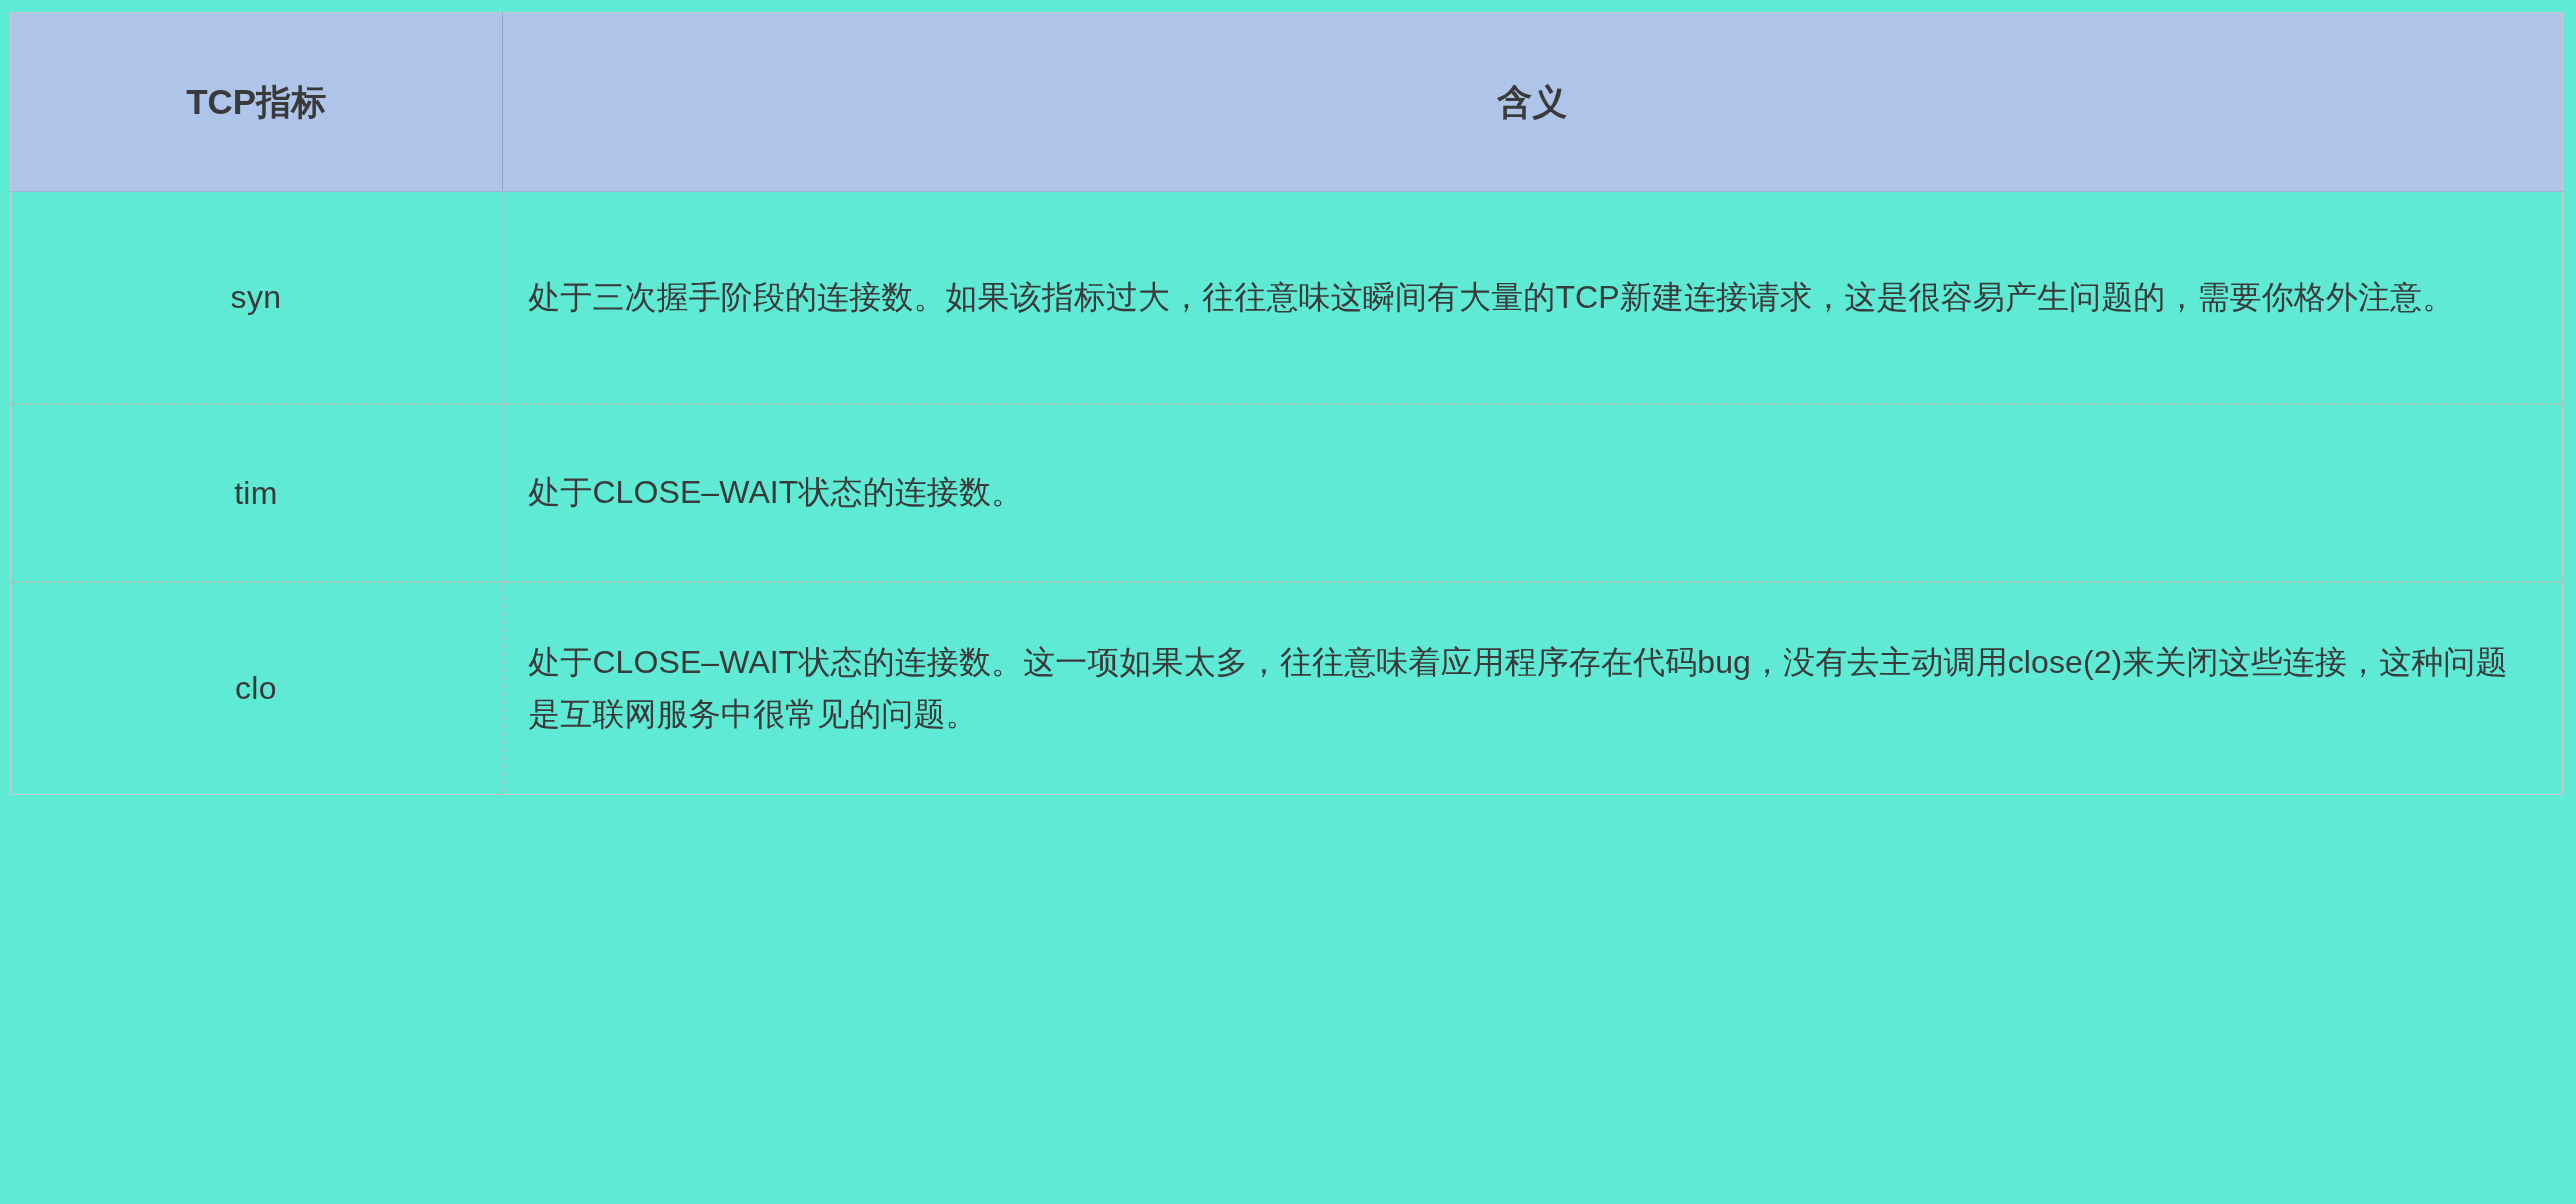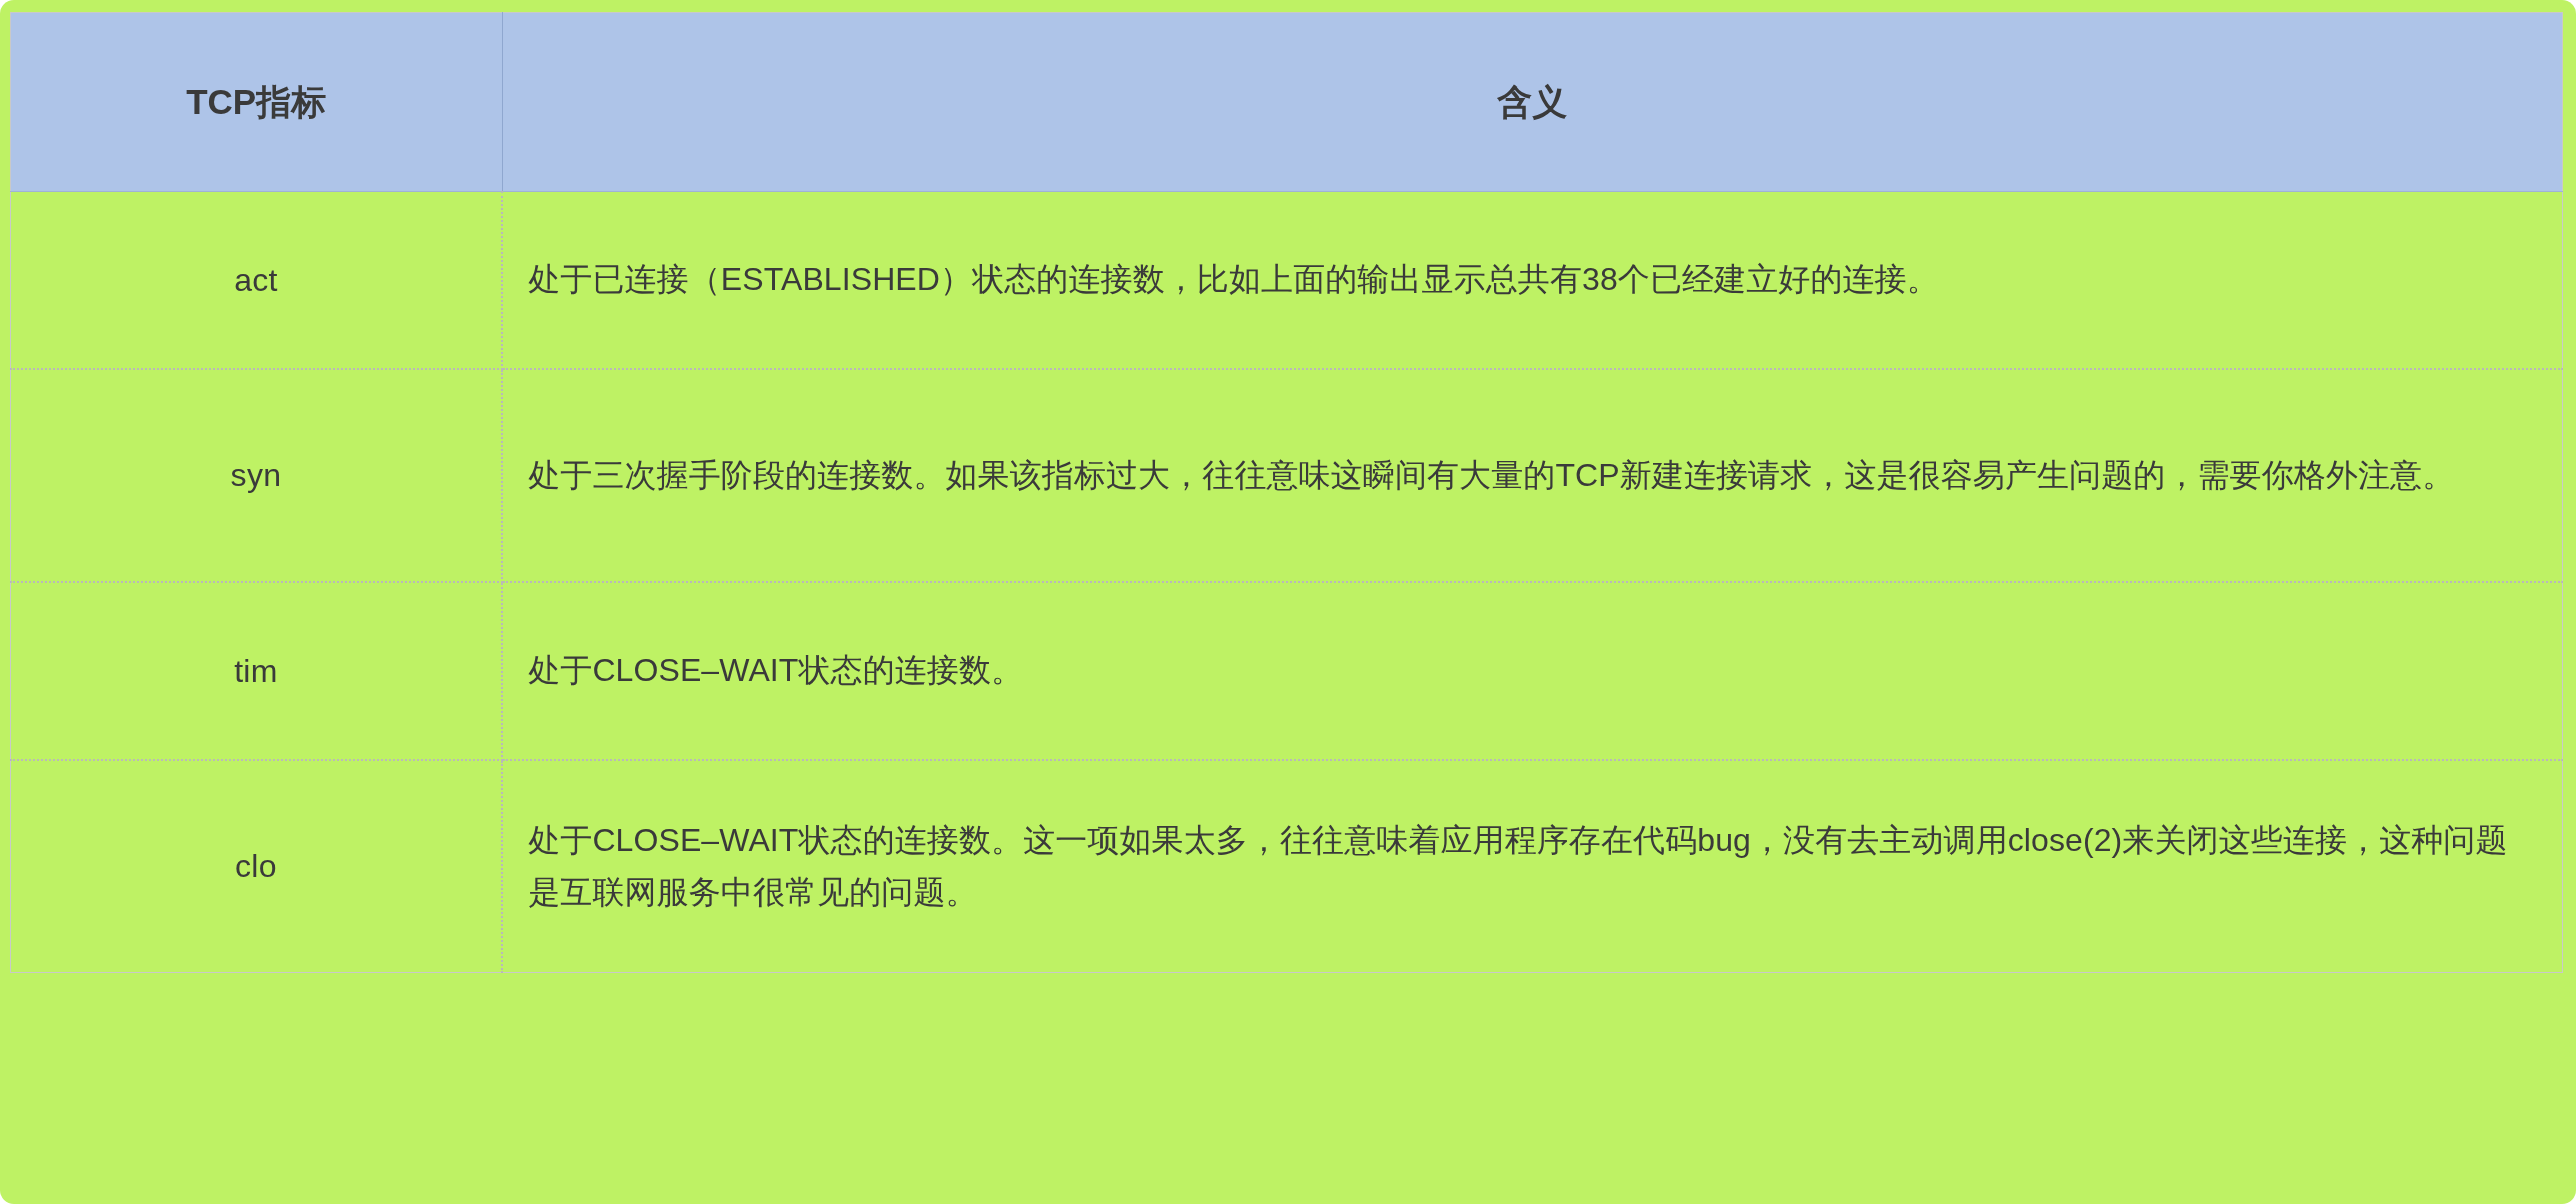--- a/index.html
+++ b/index.html
@@ -9,23 +9,22 @@
   }
   body {
     font-family: "Liberation Sans", sans-serif;
     color: #333333;
   }
   .page {
     width: 2576px;
     height: 1204px;
     position: relative;
     box-sizing: border-box;
-    background: #bef264;
+    background: #5eead4;
     padding: 12.4px 9.7px 21px 9.7px;
-    border-radius: 14px;
   }
   table.tcp-table {
     width: 2552px;
     border-collapse: collapse;
     table-layout: fixed;
     border: 1.4px solid #c9c9c9;
   }
   table.tcp-table col.col-metric { width: 492px; }
   table.tcp-table col.col-meaning { width: 2060px; }
 
@@ -82,24 +81,20 @@
       <col class="col-metric">
       <col class="col-meaning">
     </colgroup>
     <thead>
       <tr>
         <th>TCP指标</th>
         <th>含义</th>
       </tr>
     </thead>
     <tbody>
-      <tr class="r2">
-        <td class="metric">act</td>
-        <td class="meaning">处于已连接（ESTABLISHED）状态的连接数，比如上面的输出显示总共有38个已经建立好的连接。</td>
-      </tr>
       <tr class="r3">
         <td class="metric">syn</td>
         <td class="meaning">处于三次握手阶段的连接数。如果该指标过大，往往意味这瞬间有大量的TCP新建连接请求，这是很容易产生问题的，需要你格外注意。</td>
       </tr>
       <tr class="r4">
         <td class="metric">tim</td>
         <td class="meaning">处于CLOSE–WAIT状态的连接数。</td>
       </tr>
       <tr class="r5">
         <td class="metric">clo</td>

